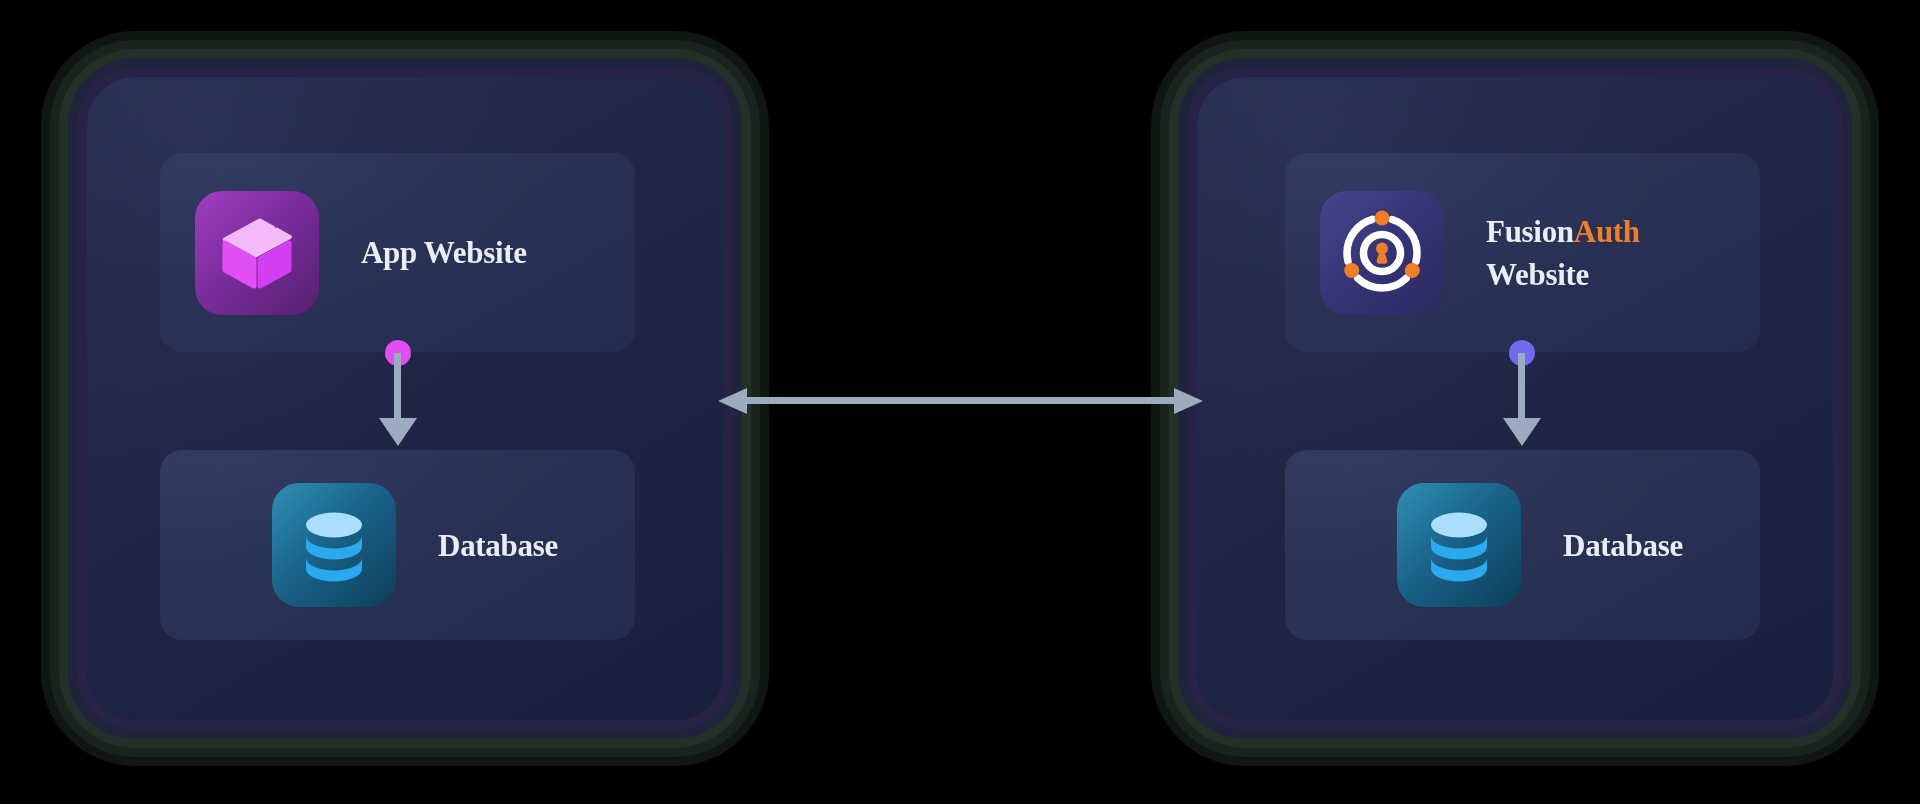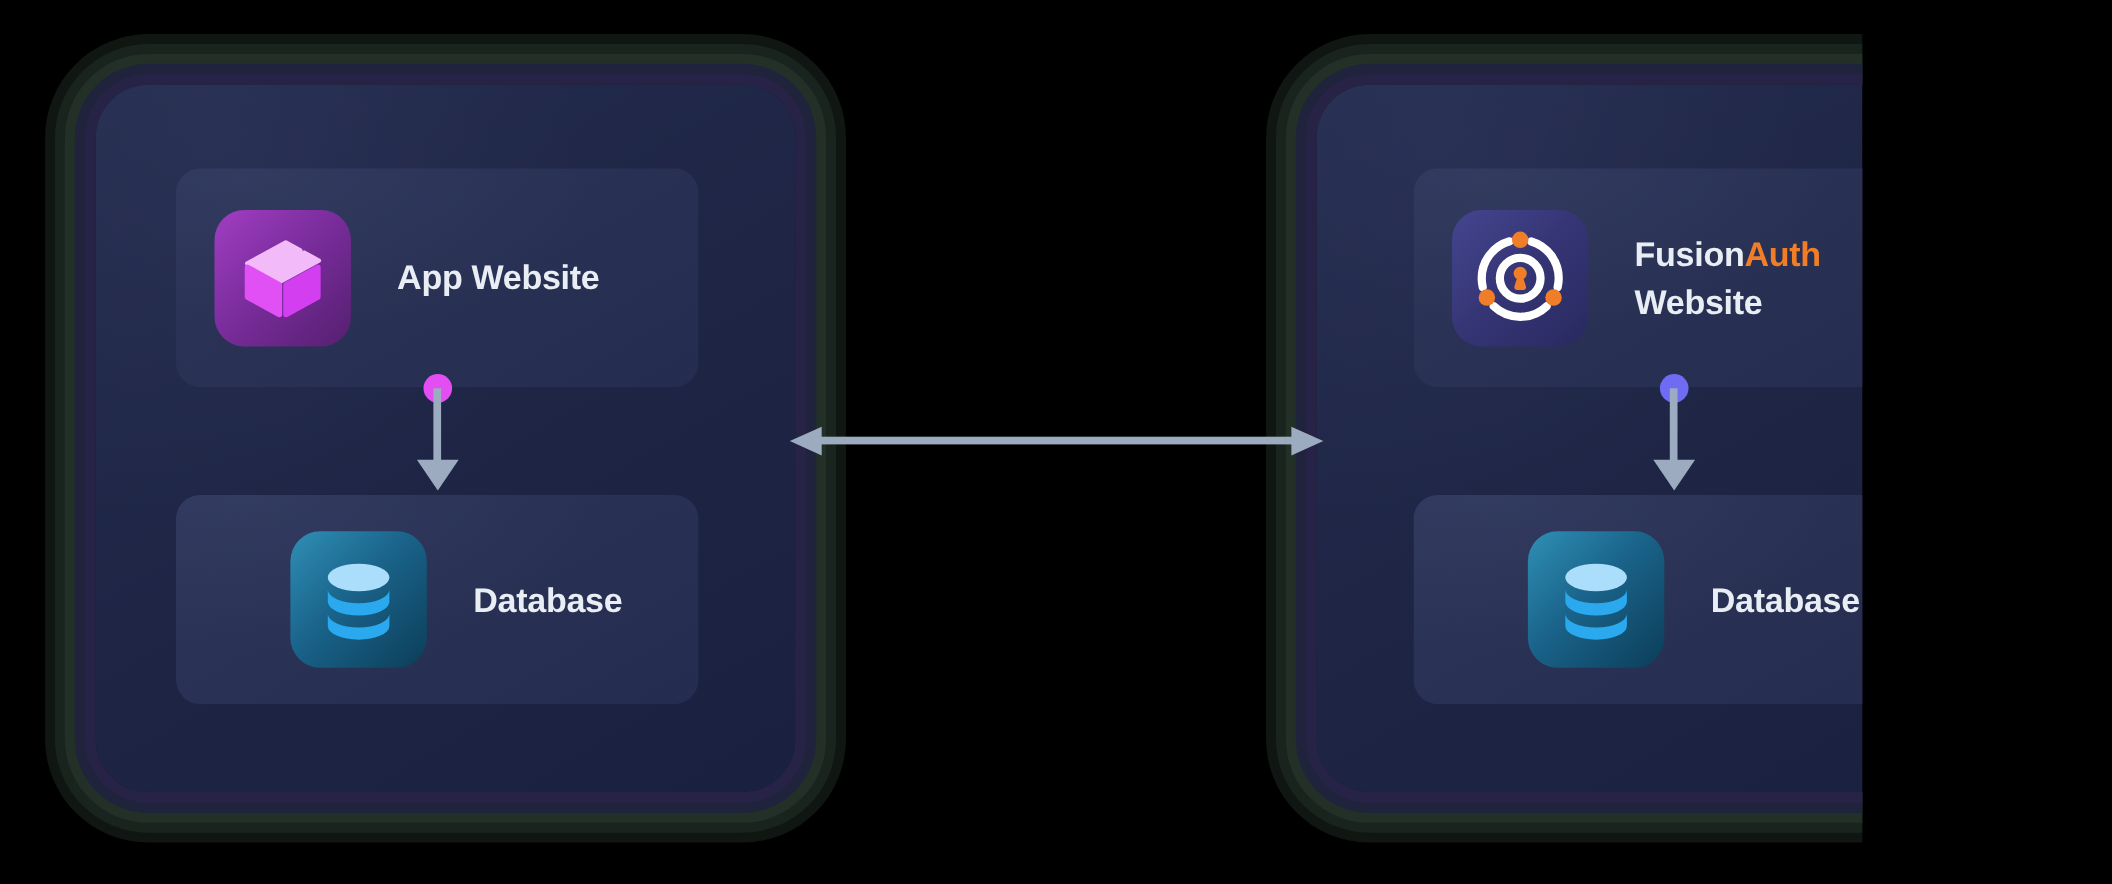--- a/index.html
+++ b/index.html
@@ -1,18 +1,18 @@
 <!DOCTYPE html>
 <html><head>
 <meta charset="utf-8">
 <style>
   html,body{margin:0;padding:0;background:#000;}
   .stage{
-    position:relative;width:1693px;height:804px;background:#000;overflow:hidden;
-    font-family:Liberation Sans, sans-serif;
+    position:relative;width:1920px;height:804px;background:#000;overflow:hidden;
+    font-family:Liberation Serif, serif;
   }
   
   .panel{
     position:absolute;top:77px;width:636px;height:643px;border-radius:48px;
     background:
       radial-gradient(ellipse at 18% 8%, rgba(160,180,255,0.05), rgba(0,0,0,0) 45%),
       linear-gradient(150deg,#242c4e 0%,#1e2545 48%,#1a2040 100%);
     box-shadow:
       0 0 0 10px #262347,
       0 0 0 19px #1f233c,

